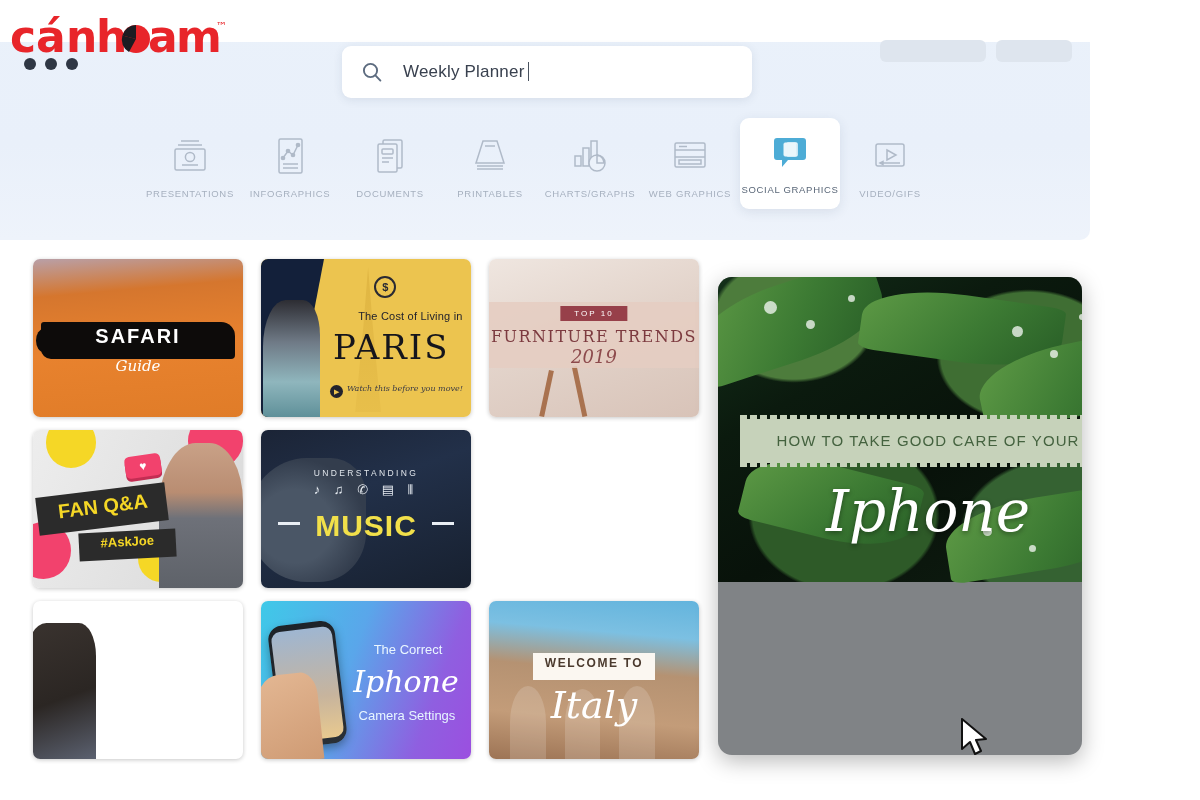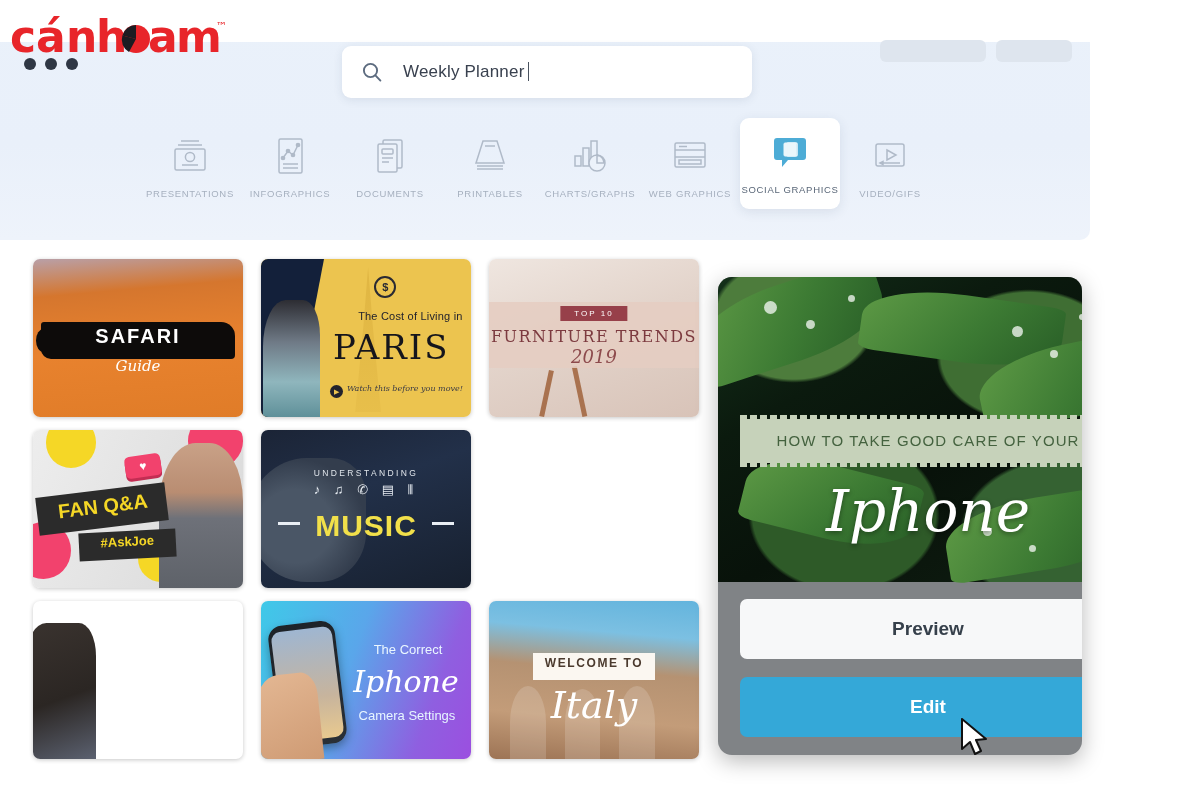--- a/index.html
+++ b/index.html
@@ -650,24 +650,20 @@
       <div class="drop" style="left:70%;top:16%;width:11px;height:11px"></div>
       <div class="drop" style="left:79%;top:24%;width:8px;height:8px"></div>
       <div class="drop" style="left:86%;top:12%;width:6px;height:6px"></div>
       <div class="drop" style="left:63%;top:82%;width:9px;height:9px"></div>
       <div class="drop" style="left:74%;top:88%;width:7px;height:7px"></div>
       <div class="panel-band"></div>
       <div class="panel-t1">HOW TO TAKE GOOD CARE OF YOUR</div>
       <div class="panel-t2">Iphone</div>
     </div>
 
-    <div class="panel-actions">
-      <div class="btn btn-preview">Preview</div>
-      <div class="btn btn-edit">Edit</div>
-    </div>
   </div>
 
   <div class="cursor">
     <svg width="30" height="42" viewBox="0 0 30 42">
       <polygon points="2,1 2,31 10,24 15,36 21,33 16,22 26,21" fill="#ffffff" stroke="#111111" stroke-width="2" stroke-linejoin="round"></polygon>
     </svg>
   </div>
 
 </div>
 

